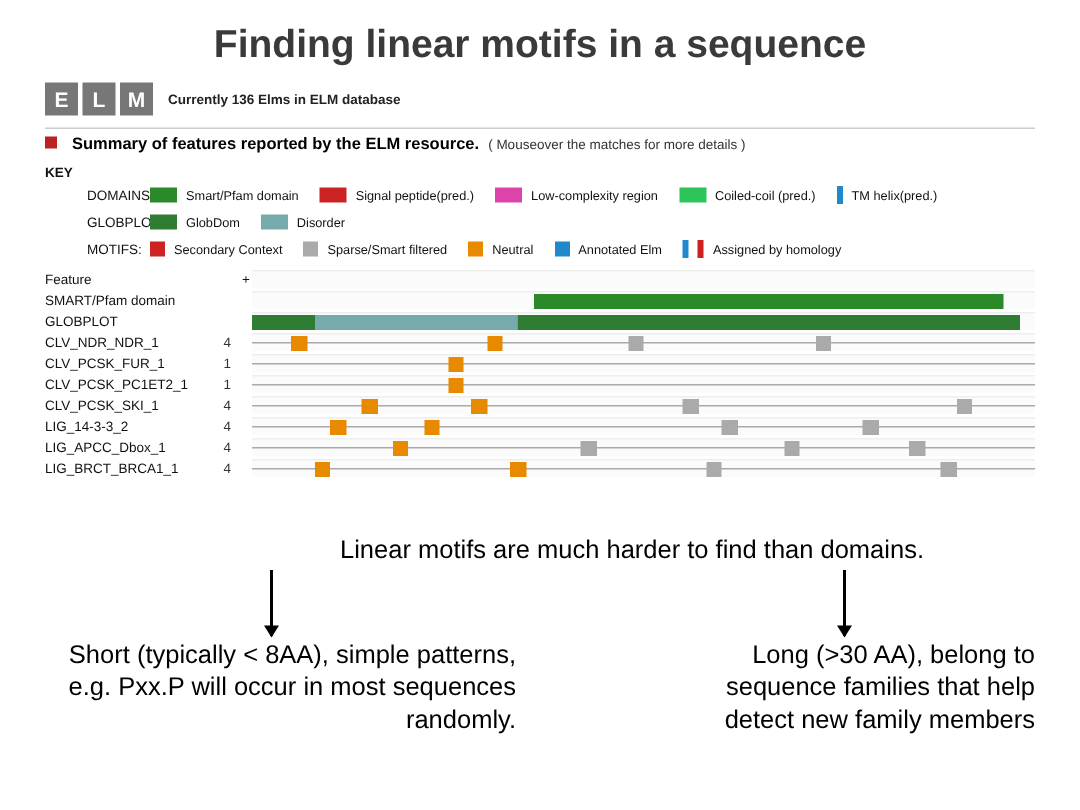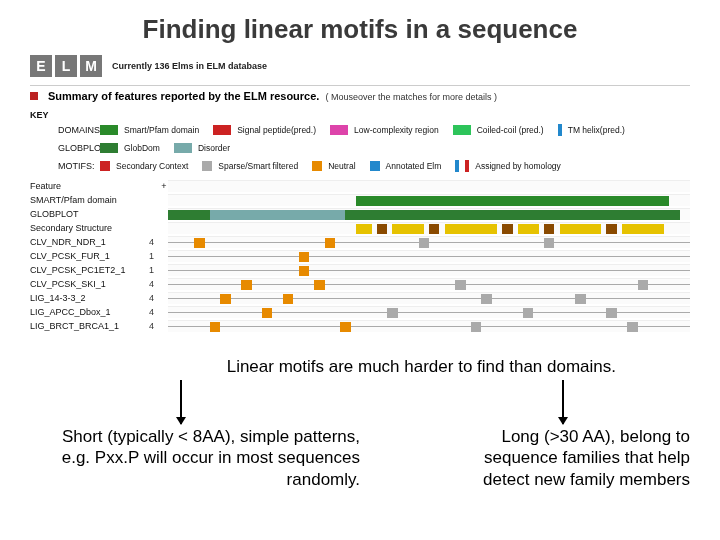--- a/index.html
+++ b/index.html
@@ -277,39 +277,20 @@
         <span>GLOBPLOT</span>
       </span>
     <span class="track-plus"></span>
     <div class="track">
       <div class="seg" style="left:0;width:8%;background:#2e7d32"></div>
       <div class="seg" style="left:8%;width:26%;background:#7aa"></div>
       <div class="seg" style="left:34%;width:64%;background:#2e7d32"></div>
     </div>
   </div>
 
-  <div class="track-row">
-    <span class="track-label">
-        <span>Secondary Structure</span>
-      </span>
-    <span class="track-plus"></span>
-    <div class="track">
-      <div class="seg" style="left:36%;width:3%;background:#e6c200"></div>
-      <div class="seg" style="left:40%;width:2%;background:#8a4a00"></div>
-      <div class="seg" style="left:43%;width:6%;background:#e6c200"></div>
-      <div class="seg" style="left:50%;width:2%;background:#8a4a00"></div>
-      <div class="seg" style="left:53%;width:10%;background:#e6c200"></div>
-      <div class="seg" style="left:64%;width:2%;background:#8a4a00"></div>
-      <div class="seg" style="left:67%;width:4%;background:#e6c200"></div>
-      <div class="seg" style="left:72%;width:2%;background:#8a4a00"></div>
-      <div class="seg" style="left:75%;width:8%;background:#e6c200"></div>
-      <div class="seg" style="left:84%;width:2%;background:#8a4a00"></div>
-      <div class="seg" style="left:87%;width:8%;background:#e6c200"></div>
-    </div>
-  </div>
 
   <div class="track-row">
     <span class="track-label">
         <span>CLV_NDR_NDR_1</span>
         <span class="track-count">4</span>
       </span>
     <span class="track-plus"></span>
     <div class="track">
       <div class="baseline"></div>
       <div class="seg" style="left:5%;width:2%;background:#e78a00"></div>
@@ -402,14 +383,14 @@
       <div class="seg" style="left:88%;width:2%;background:#aaa"></div>
     </div>
   </div>
 </div>
 
 <div class="annotation center" style="left:76px; top:356px; width:540px">Linear motifs are much harder to find than domains.</div>
 
 <div class="arrow" style="left:180px; top:380px; height:44px"></div>
 <div class="arrow" style="left:562px; top:380px; height:44px"></div>
 
-<div class="annotation center" style="left:40px; top:426px; width:320px">Short (typically &lt; 8AA), simple patterns, e.g. Pxx.P will occur in most sequences randomly.</div>
+<div class="annotation center" style="left:24px; top:426px; width:320px">Short (typically &lt; 8AA), simple patterns, e.g. Pxx.P will occur in most sequences randomly.</div>
 <div class="annotation center" style="left:444px; top:426px; width:246px">Long (&gt;30 AA), belong to sequence families that help detect new family members</div>
 
 </body></html>

